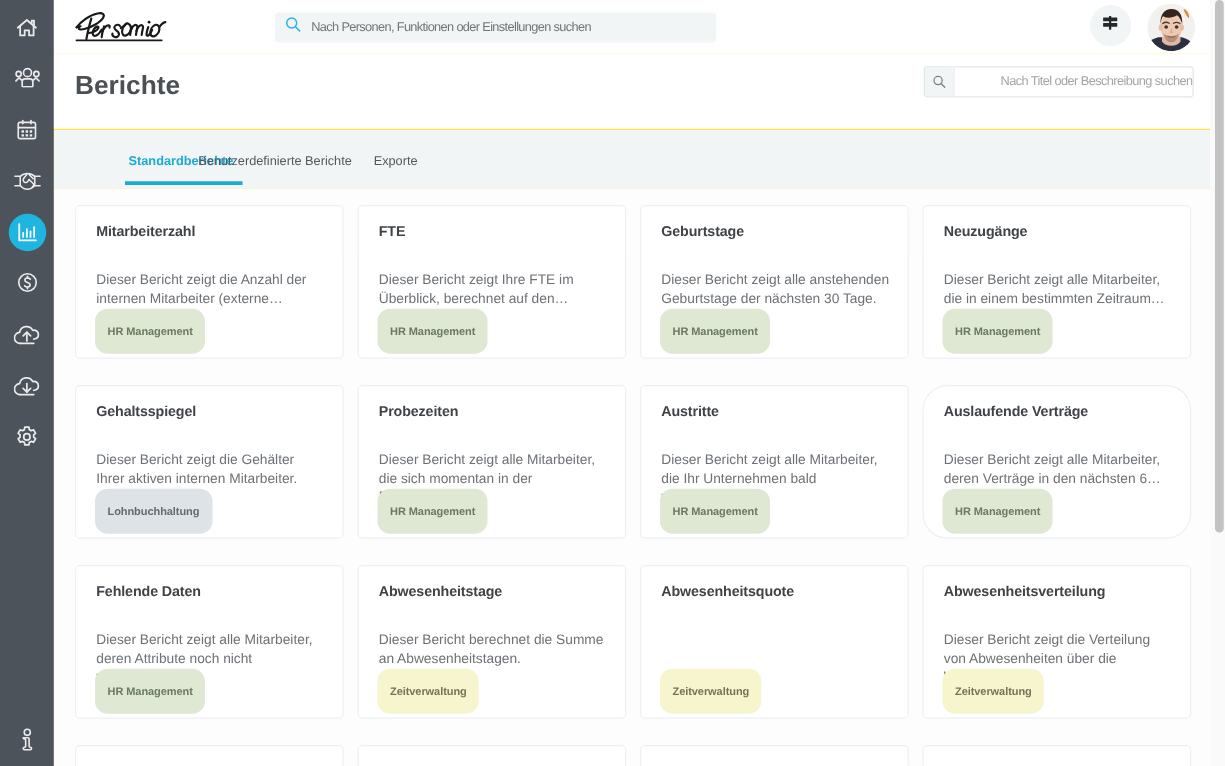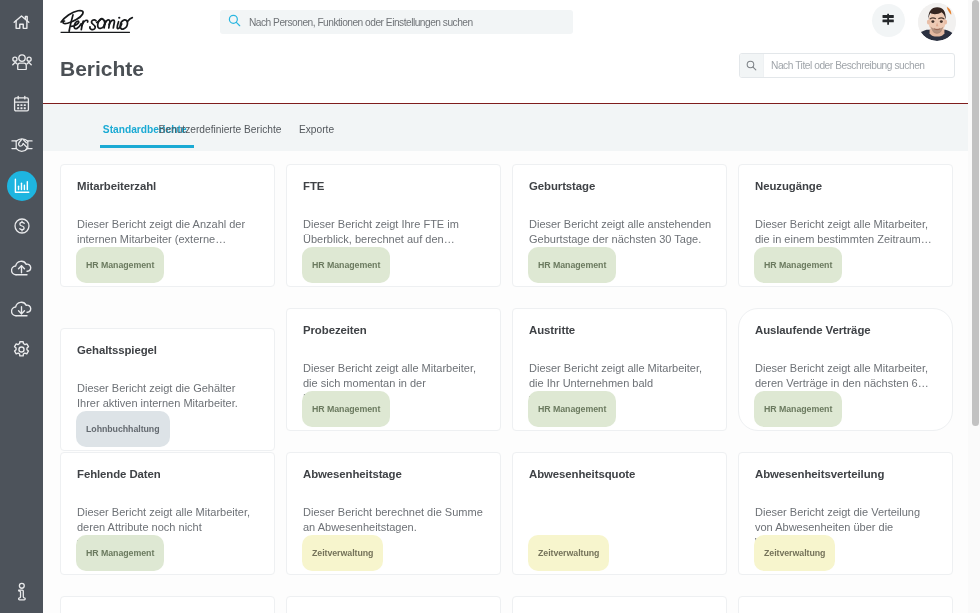--- a/index.html
+++ b/index.html
@@ -4,21 +4,21 @@
 <title>Berichte</title>
 <style>
   * { box-sizing: border-box; margin: 0; padding: 0; }
   html, body { width: 980px; height: 613px; overflow: hidden; }
   body {
     font-family: "Liberation Sans", sans-serif;
     background: #ffffff;
     color: #4b5157;
     -webkit-font-smoothing: antialiased;
   }
-  .app { position: relative; width: 980px; height: 613px; overflow: hidden; background:#7f1d1d; }
+  .app { position: relative; width: 980px; height: 613px; overflow: hidden; background:#fde047; }
 
   
   .sidebar {
     position: absolute; left: 0; top: 0; width: 43px; height: 613px;
     background: #4d535b; z-index: 10;
   }
   .nav-item {
     position: absolute; left: 0; width: 43px; height: 30px;
     display: flex; align-items: center; justify-content: center;
     cursor: pointer;
@@ -60,21 +60,21 @@
     position: absolute; left: 0; top: 43px; width: 980px; height: 60px;
     background: #ffffff;
   }
   .page-title {
     position: absolute; left: 60px; top: 14px;
     font-size: 21px; font-weight: bold; color: #4b5055; letter-spacing: 0px;
   }
   .head-search {
     position: absolute; left: 739px; top: 10px; width: 216px; height: 25px;
     border: 1px solid #e3e7ea; border-radius: 3px; background: #ffffff;
-    display: flex; align-items: center; overflow: hidden;
+    display: flex; align-items: center; overflow: hidden; justify-content: space-between;
   }
   .head-search .prefix {
     width: 24px; height: 100%; background: #f2f5f6;
     display: flex; align-items: center; justify-content: center;
     border-right: 1px solid #eef1f3;
   }
   .head-search .ph {
     margin-left: 7px; font-size: 10.2px; color: #a0a5aa; letter-spacing: -0.45px;
   }
 
@@ -349,21 +349,21 @@
       <div class="card" style="left: 469px; top: 13px;">
         <div class="card-title">Geburtstage</div>
         <div class="card-desc">Dieser Bericht zeigt alle anstehenden Geburtstage der nächsten 30 Tage.</div>
         <div class="badge hr">HR Management</div>
       </div>
       <div class="card" style="left: 695px; top: 13px;">
         <div class="card-title">Neuzugänge</div>
         <div class="card-desc">Dieser Bericht zeigt alle Mitarbeiter, die in einem bestimmten Zeitraum…</div>
         <div class="badge hr">HR Management</div>
       </div>
-      <div class="card" style="left: 17px; top: 157px; margin-top: 20px;">
+      <div class="card" style="left: 17px; top: 157px;">
         <div class="card-title">Gehaltsspiegel</div>
         <div class="card-desc">Dieser Bericht zeigt die Gehälter Ihrer aktiven internen Mitarbeiter.</div>
         <div class="badge lohn">Lohnbuchhaltung</div>
       </div>
       <div class="card" style="left: 243px; top: 157px;">
         <div class="card-title">Probezeiten</div>
         <div class="card-desc">Dieser Bericht zeigt alle Mitarbeiter, die sich momentan in der Probezeit…</div>
         <div class="badge hr">HR Management</div>
       </div>
       <div class="card" style="left: 469px; top: 157px;">

